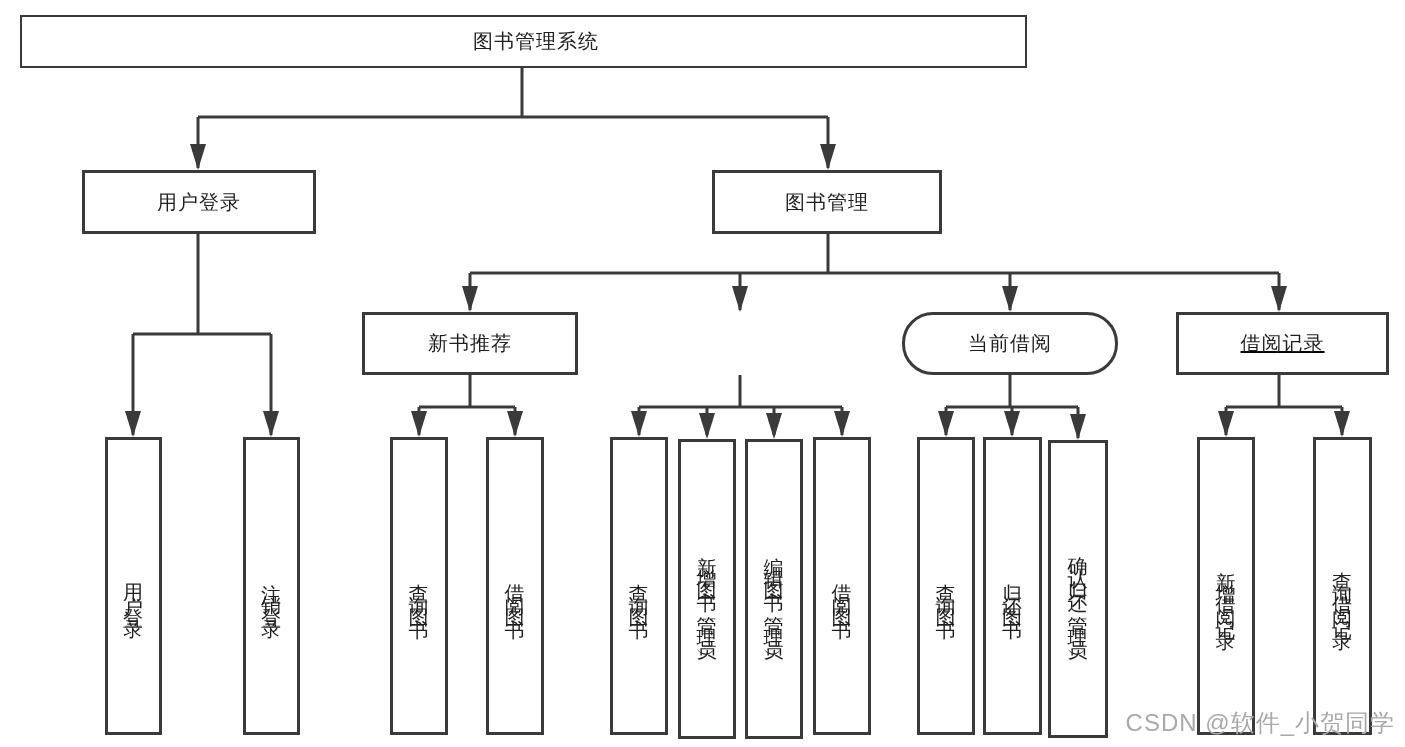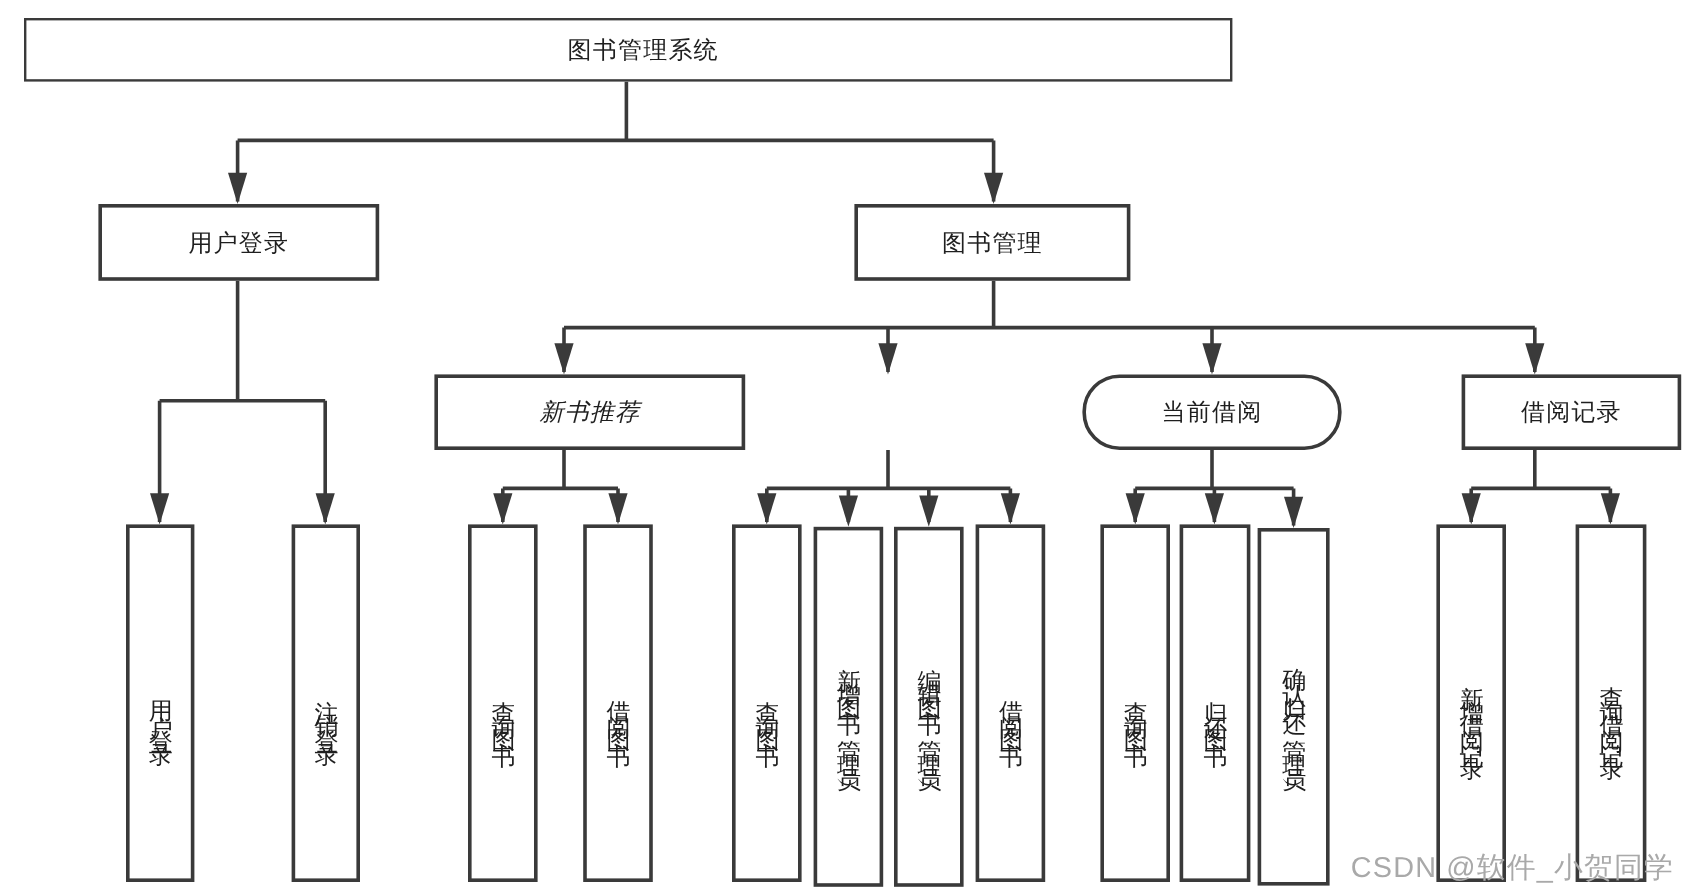--- a/index.html
+++ b/index.html
@@ -27,24 +27,24 @@
   .vlabel{
     color:var(--text);font-size:20px;
     writing-mode:vertical-rl;text-orientation:mixed;
     letter-spacing:12px;line-height:1;white-space:nowrap;
     margin-bottom:-12px;
   }
   
   .n-root{left:20px;top:15px;width:1007px;height:53px;}
   .n-userlogin{left:82px;top:170px;width:234px;height:64px;}
   .n-bookmgmt{left:712px;top:170px;width:230px;height:64px;}
-  .n-newbook{left:362px;top:312px;width:259px;height:63px;font-style:italic;}
+  .n-newbook{left:362px;top:312px;width:216px;height:63px;}
   .n-borrowsec{left:633px;top:312px;width:215px;height:63px;}
   .n-currentsec{left:902px;top:312px;width:216px;height:63px;border-radius:31px;}
-  .n-recordsec{left:1218px;top:312px;width:183px;height:63px;}
+  .n-recordsec{left:1176px;top:312px;width:213px;height:63px;text-decoration:underline;}
   .n-g1c1{left:105px;top:437px;width:57px;height:298px;}
   .n-g1c2{left:243px;top:437px;width:57px;height:298px;}
   .n-g2c1{left:390px;top:437px;width:58px;height:298px;}
   .n-g2c2{left:486px;top:437px;width:58px;height:298px;}
   .n-g3c1{left:610px;top:437px;width:58px;height:298px;}
   .n-g3c2{left:678px;top:439px;width:58px;height:300px;}
   .n-g3c3{left:745px;top:439px;width:58px;height:300px;}
   .n-g3c4{left:813px;top:437px;width:58px;height:298px;}
   .n-g4c1{left:917px;top:437px;width:58px;height:298px;}
   .n-g4c2{left:983px;top:437px;width:59px;height:298px;}

